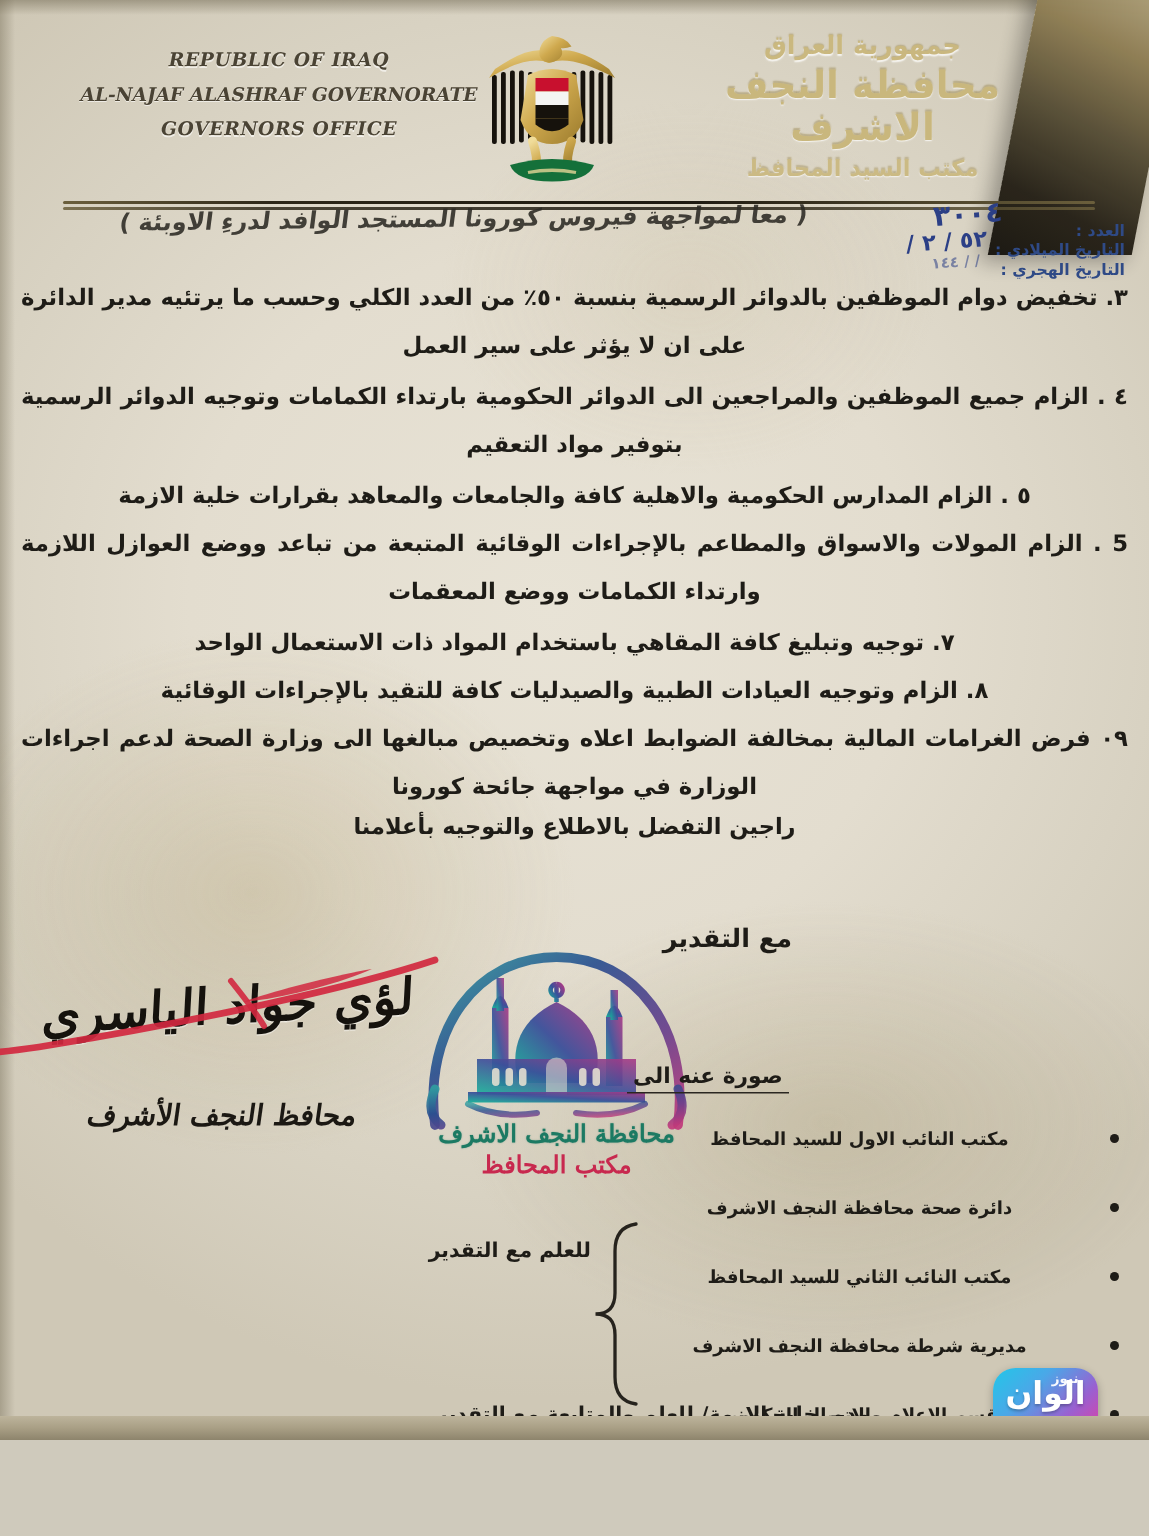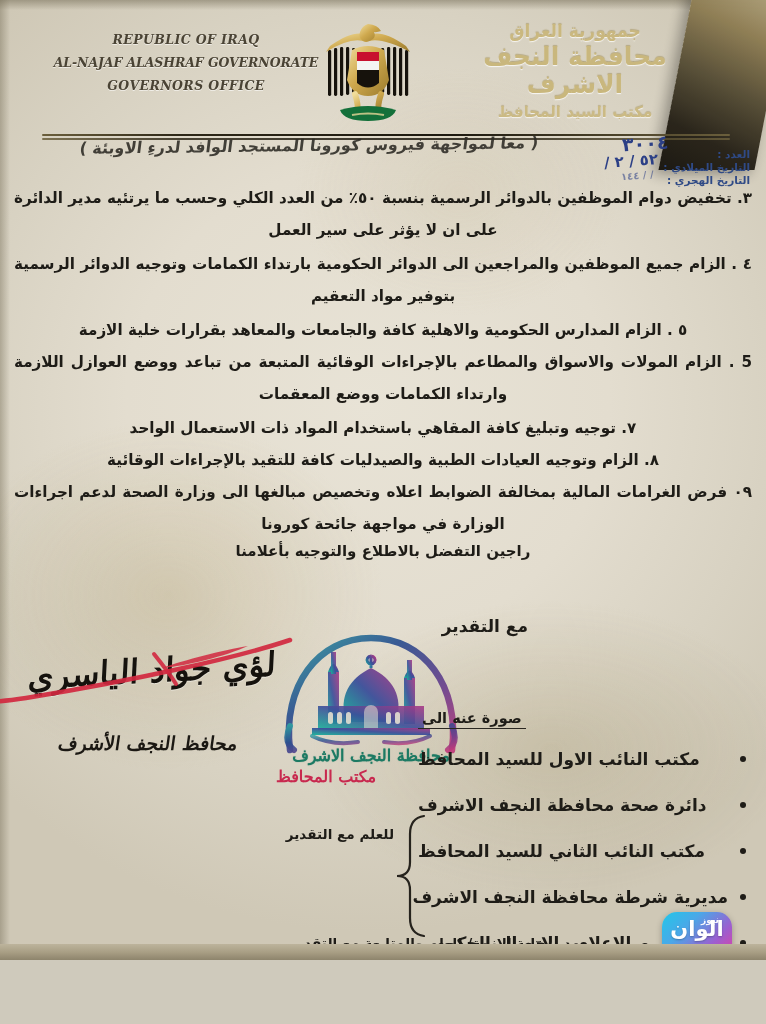--- a/index.html
+++ b/index.html
@@ -147,37 +147,37 @@
   
   .stamp{position:absolute;top:626px;left:276px;width:190px;height:180px;}
   .stamp .s-top{position:absolute;left:0;top:0;width:190px;height:128px;}
   .stamp .s-l1{
     position:absolute;left:0;top:120px;width:190px;text-align:center;
     font-size:16px;font-weight:700;color:#1c7a63;
     font-family:"DejaVu Serif","Liberation Serif",serif;
     text-shadow:0 0 1px rgba(20,110,90,.5);
   }
   .stamp .s-l2{
-    position:absolute;left:0;top:141px;width:190px;text-align:left;
+    position:absolute;left:0;top:141px;width:190px;text-align:center;
     font-size:16px;font-weight:700;color:#c8294f;
     font-family:"DejaVu Serif","Liberation Serif",serif;
   }
 
   
   .cc{position:absolute;top:710px;right:18px;width:330px;}
   .cc-title{
     text-align:left;font-size:14.5px;font-weight:700;color:#1e1c17;
     padding-bottom:2px;margin-bottom:9px;
   }
   .cc-title span{border-bottom:1.6px solid #2a2721;padding:0 4px 2px;}
   .cc ul{list-style:none;margin:0;padding:0;}
   .cc li{
-    font-size:17px;font-weight:700;color:#1e1c17;
+    font-size:12px;font-weight:700;color:#1e1c17;
     line-height:30px;white-space:nowrap;position:relative;
-    padding-right:20px;text-align:left;margin-top:16px;
+    padding-right:20px;text-align:center;margin-top:16px;
   }
   .cc li:before{
     content:"";position:absolute;right:2px;top:12px;
     width:6px;height:6px;border-radius:50%;background:#1e1c17;
   }
   .cc li.wide{padding-right:20px;}
 
   .cc-last{
     position:absolute;top:935px;right:186px;
     font-size:13.6px;font-weight:700;color:#1e1c17;white-space:nowrap;

